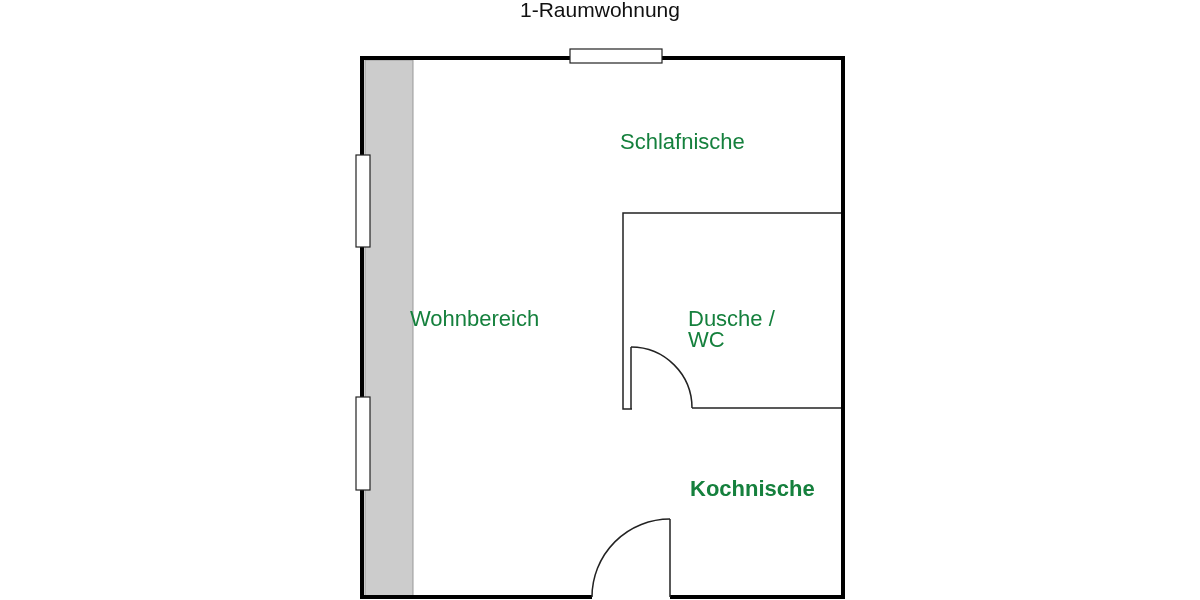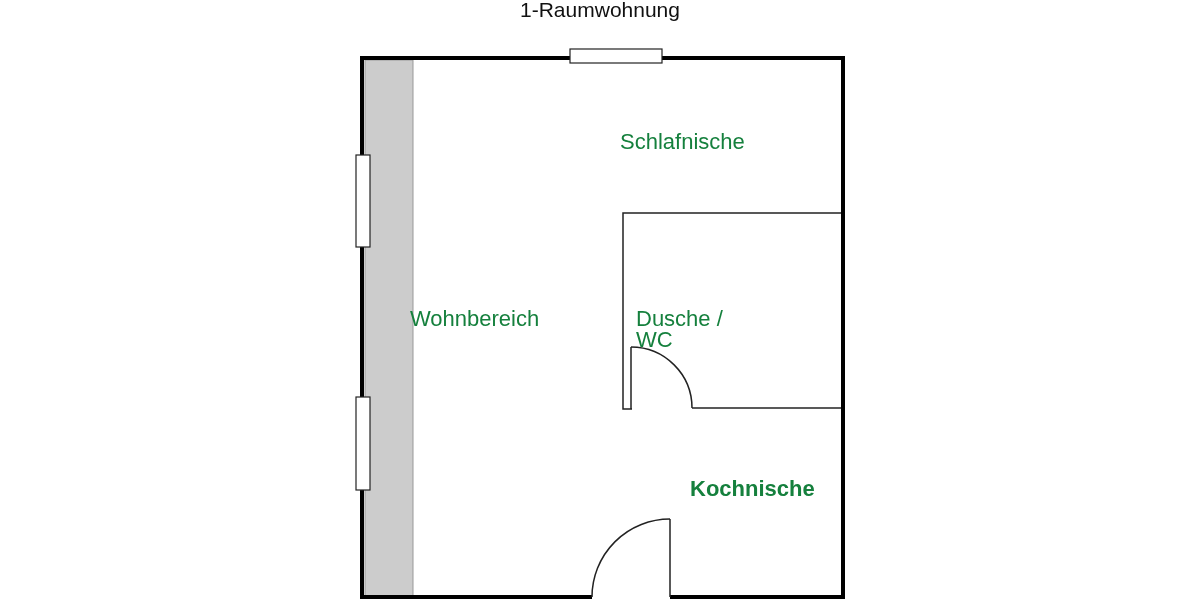--- a/index.html
+++ b/index.html
@@ -40,17 +40,17 @@
   </g>
 
   <g stroke="#222" stroke-width="1.5" fill="none">
     <line x1="670" y1="519" x2="670" y2="597"></line>
     <path d="M 670 519 A 78 78 0 0 0 592 597"></path>
   </g>
 </svg>
 
 <div class="label" style="left:620px; top:131px; width:154px;">Schlafnische</div>
 <div class="label" style="left:410px; top:308px; width:160px;">Wohnbereich</div>
-<div class="label" style="left:636px; top:308px; width:114px;">
+<div class="label" style="left:688px; top:308px; width:114px;">
   <div>Dusche /</div>
   <div>WC</div>
 </div>
 <div class="label" style="left:690px; top:478px; width:134px;font-weight:bold;">Kochnische</div>
 
 </body></html>

